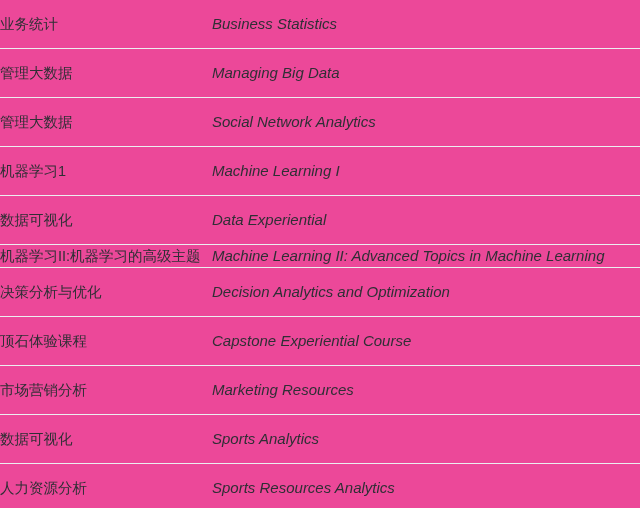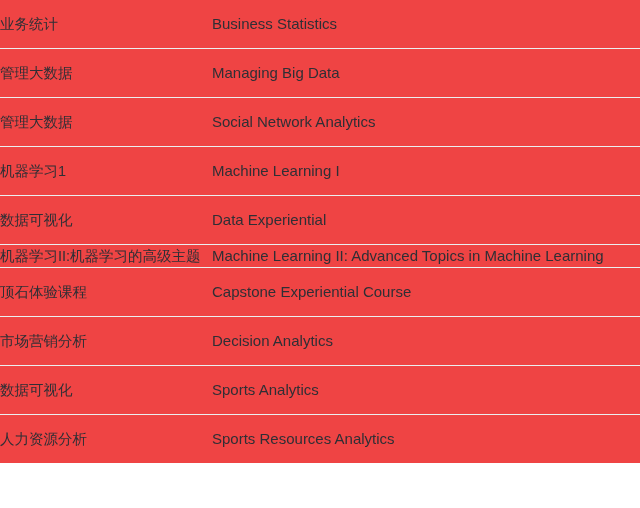--- a/index.html
+++ b/index.html
@@ -16,21 +16,21 @@
     -webkit-font-smoothing: antialiased;
   }
 
   #course-table {
     width: 640px;
     border-collapse: collapse;
     table-layout: fixed;
   }
 
   #course-table tr {
-    background: #ef4444;
+    background: #ec4899;
   }
 
   #course-table td {
     padding: 0;
     vertical-align: middle;
     border-bottom: 1px solid #eceef0;
     background-clip: padding-box;
   }
 
   
@@ -48,20 +48,21 @@
   }
 
   td.col-en {
     width: 428px;
     padding: 8px 0 8px 13px;
     font-size: 15px;
     line-height: 22px;
     color: #2f2f35;
     white-space: nowrap;
     overflow: hidden;
+    font-style: italic;
   }
 
   .row-tall td { height: 48px; }
 
   .cell-text { display: block; }
 </style>
 </head>
 <body>
 
 <table id="course-table">
@@ -114,36 +115,44 @@
 
     <tr>
       <td class="col-zh">
         <span class="cell-text">机器学习II:机器学习的高级主题</span>
       </td>
       <td class="col-en">
         <span class="cell-text">Machine Learning II: Advanced Topics in Machine Learning</span>
       </td>
     </tr>
 
+    <tr class="row-tall">
+      <td class="col-zh">
+        <span class="cell-text">决策分析与优化</span>
+      </td>
+      <td class="col-en">
+        <span class="cell-text">Decision Analytics and Optimization</span>
+      </td>
+    </tr>
 
     <tr class="row-tall">
       <td class="col-zh">
         <span class="cell-text">顶石体验课程</span>
       </td>
       <td class="col-en">
         <span class="cell-text">Capstone Experiential Course</span>
       </td>
     </tr>
 
     <tr class="row-tall">
       <td class="col-zh">
         <span class="cell-text">市场营销分析</span>
       </td>
       <td class="col-en">
-        <span class="cell-text">Decision Analytics</span>
+        <span class="cell-text">Marketing Resources</span>
       </td>
     </tr>
 
     <tr class="row-tall">
       <td class="col-zh">
         <span class="cell-text">数据可视化</span>
       </td>
       <td class="col-en">
         <span class="cell-text">Sports Analytics</span>
       </td>

